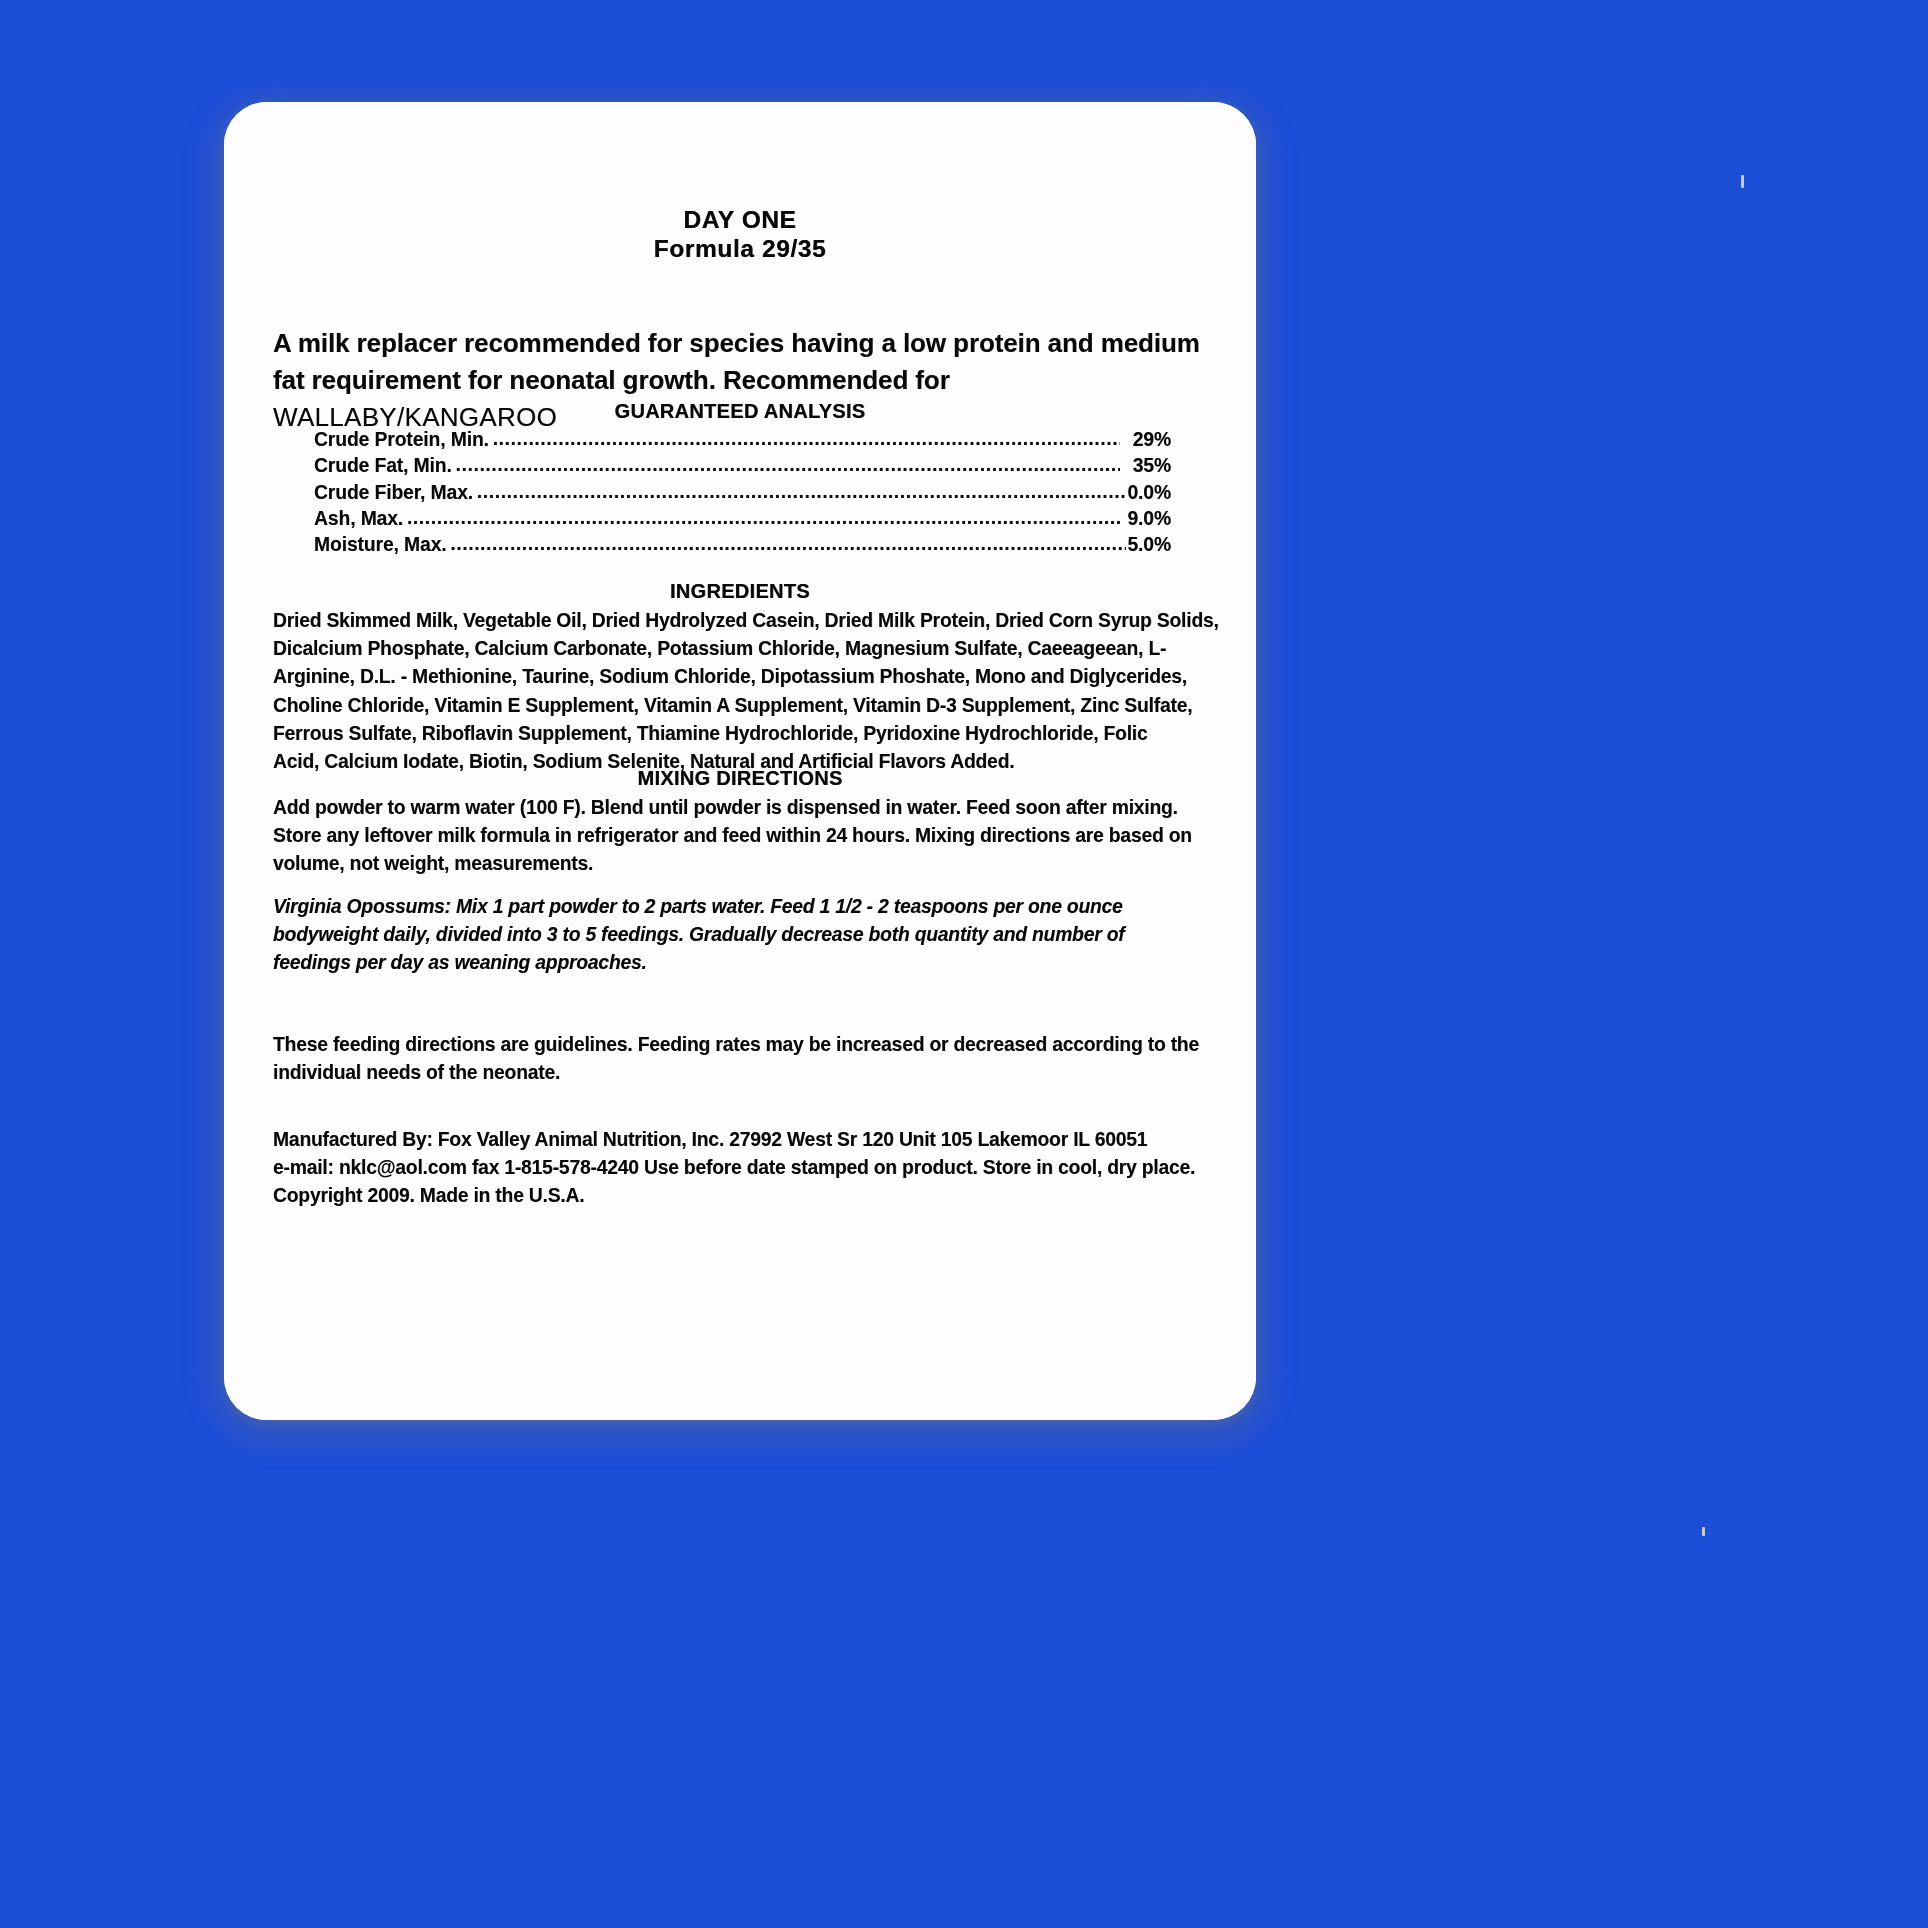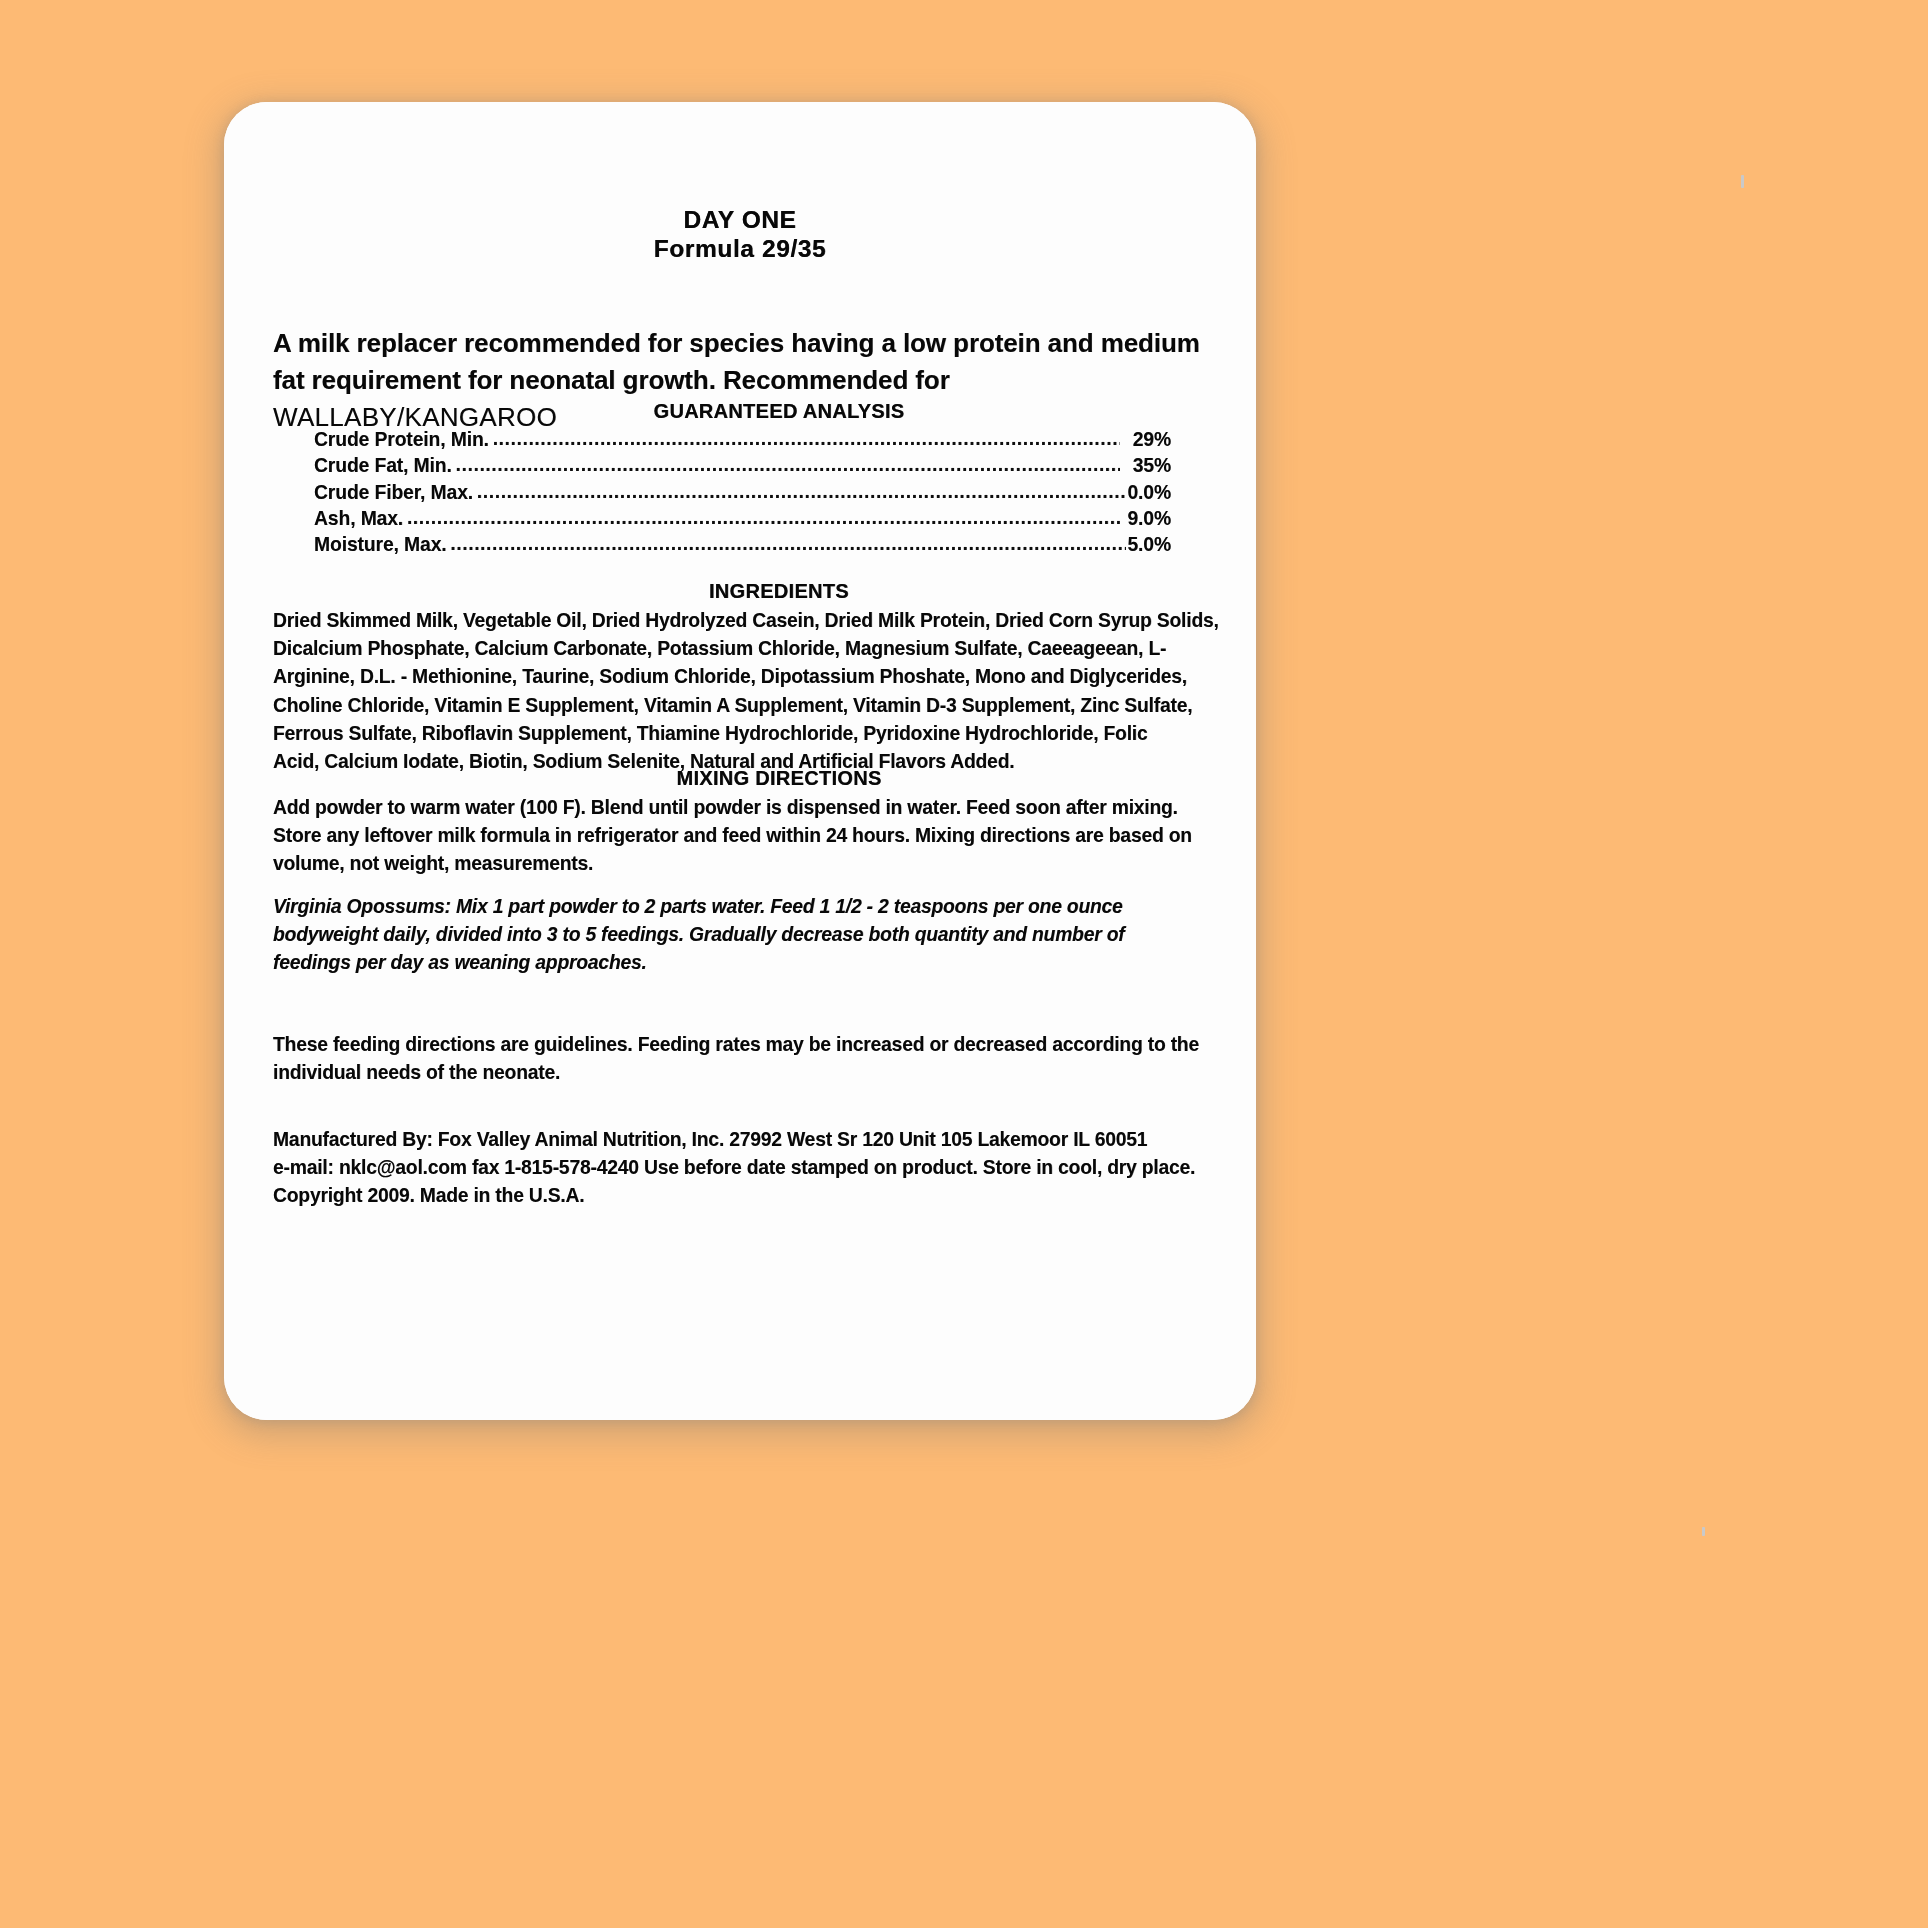--- a/index.html
+++ b/index.html
@@ -9,21 +9,21 @@
     height: 1928px;
     background: #ffffff;
     font-family: "Liberation Sans", sans-serif;
     overflow: hidden;
   }
 
   #stage {
     position: relative;
     width: 1928px;
     height: 1928px;
-    background: #fdba74;
+    background: #1d4ed8;
   }
 
   
   #page-shadow {
     position: absolute;
     left: 224px;
     top: 102px;
     width: 1032px;
     height: 1318px;
     border-radius: 43px;
@@ -95,21 +95,20 @@
     font-weight: normal;
     letter-spacing: 0.3px;
   }
 
   .section-head {
     text-align: center;
     font-size: 20px;
     font-weight: bold;
     letter-spacing: 0.3px;
     text-shadow: 0.4px 0 0 rgba(0,0,0,0.5), 0 0.3px 0 rgba(0,0,0,0.3);
-    margin-left: 39px;
   }
 
   
   #ga-head { position: absolute; left: 0; top: 298px; width: 1032px; }
 
   #ga-table {
     position: absolute;
     left: 90px;
     top: 328px;
     width: 857px;

